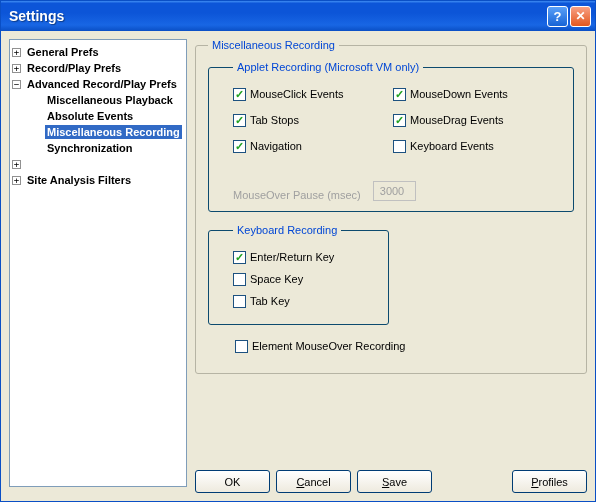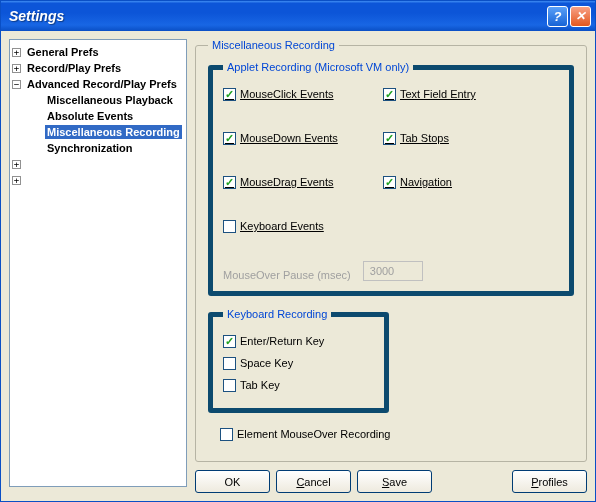--- a/index.html
+++ b/index.html
@@ -20,21 +20,20 @@
     display: flex;
     flex-direction: column;
   }
   .titlebar {
     height: 30px;
     background: linear-gradient(to bottom, #3f8cf3 0%, #0c55d8 8%, #0c55d8 40%, #1866e4 80%, #0a4fc5 100%);
     display: flex;
     align-items: center;
     padding: 0 4px 0 8px;
     color: #fff;
-    font-style: italic;
   }
   .titlebar .title {
     font-size: 14px;
     font-weight: bold;
     flex: 1;
     text-shadow: 1px 1px 1px rgba(0,0,0,0.4);
   }
   .titlebar-buttons { display: flex; gap: 2px; }
   .titlebar-btn {
     width: 21px;
@@ -96,24 +95,24 @@
   .right-panel {
     flex: 1;
     display: flex;
     flex-direction: column;
   }
   .content-area {
     flex: 1;
     position: relative;
   }
   fieldset {
-    border: 5px solid #0c4a6e;
+    border: 1px solid #0c4a6e;
     border-radius: 3px;
     margin: 0 0 12px 0;
-    padding: 8px 10px 10px 10px;
+    padding: 8px 10px 10px 24px;
   }
   legend {
     color: #0046d5;
     padding: 0 4px;
     font-size: 11px;
   }
   .checkbox-row {
     display: flex;
     align-items: center;
     margin: 4px 0;
@@ -133,42 +132,41 @@
     content: "✓";
     color: #21a121;
     font-size: 11px;
     font-weight: bold;
     line-height: 11px;
   }
   .check-label { color: #000; }
   .applet-grid {
     display: grid;
     grid-template-columns: 150px 140px;
-    gap: 18px 10px;
-    text-decoration: underline;
+    gap: 0 10px;
   }
   .pause-row {
     display: flex;
     align-items: flex-end;
     margin-top: 22px;
     color: #a0a0a0;
   }
   .pause-input {
-    width: 60px;
+    width: 43px;
     height: 20px;
     border: 1px solid #c0c0c0;
     background: #ece9d8;
     color: #a0a0a0;
     padding: 0 6px;
     margin-left: 12px;
     font-size: 11px;
     font-family: Tahoma, Arial, sans-serif;
   }
   .keyboard-fieldset { width: 181px; }
-  .element-row { margin-left: 12px; margin-top: 4px; }
+  .element-row { margin-left: 27px; margin-top: 4px; }
   .button-bar {
     display: flex;
     gap: 6px;
     padding: 4px 0 4px 0;
     margin-top: auto;
   }
   .btn {
     height: 23px;
     border: 1px solid #003c74;
     border-radius: 3px;
@@ -227,38 +225,35 @@
         </div>
         <div class="tree-node">
           <span class="tree-label">Synchronization</span>
         </div>
       </div>
       <div class="tree-node">
         <span class="expander">+</span>
       </div>
       <div class="tree-node">
         <span class="expander">+</span>
+        <span class="tree-label">Site Analysis Filters</span>
       </div>
     </div>
 
     <div class="right-panel">
       <div class="content-area">
         <fieldset class="outer-fieldset">
           <legend>Miscellaneous Recording</legend>
 
           <fieldset>
             <legend>Applet Recording (Microsoft VM only)</legend>
             <div class="applet-grid">
               <div class="checkbox-row">
                 <span class="checkbox checked"></span>
                 <span class="check-label">MouseClick Events</span>
-              </div>
-              <div class="checkbox-row">
-                <span class="checkbox checked"></span>
-                <span class="check-label">Text Field Entry</span>
               </div>
               <div class="checkbox-row">
                 <span class="checkbox checked"></span>
                 <span class="check-label">MouseDown Events</span>
               </div>
               <div class="checkbox-row">
                 <span class="checkbox checked"></span>
                 <span class="check-label">Tab Stops</span>
               </div>
               <div class="checkbox-row">

